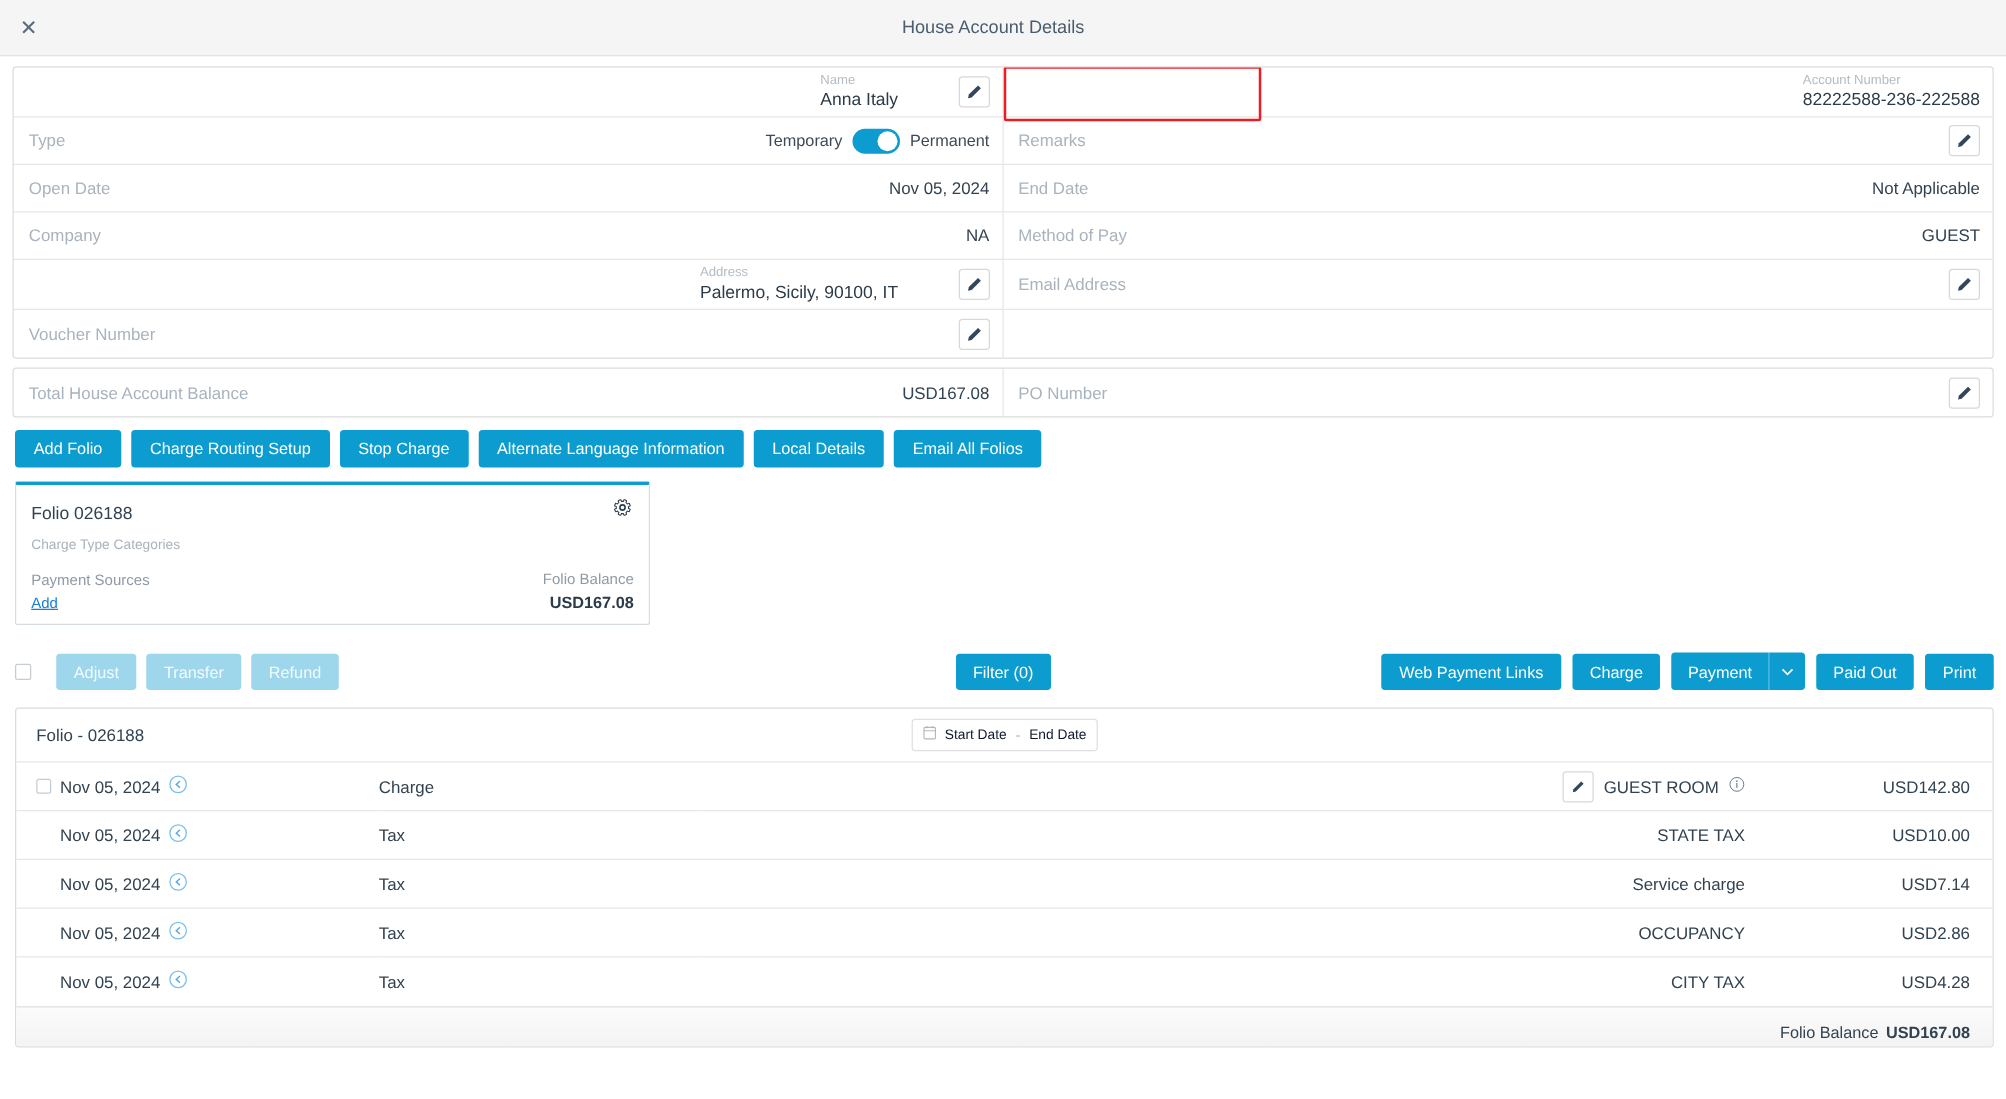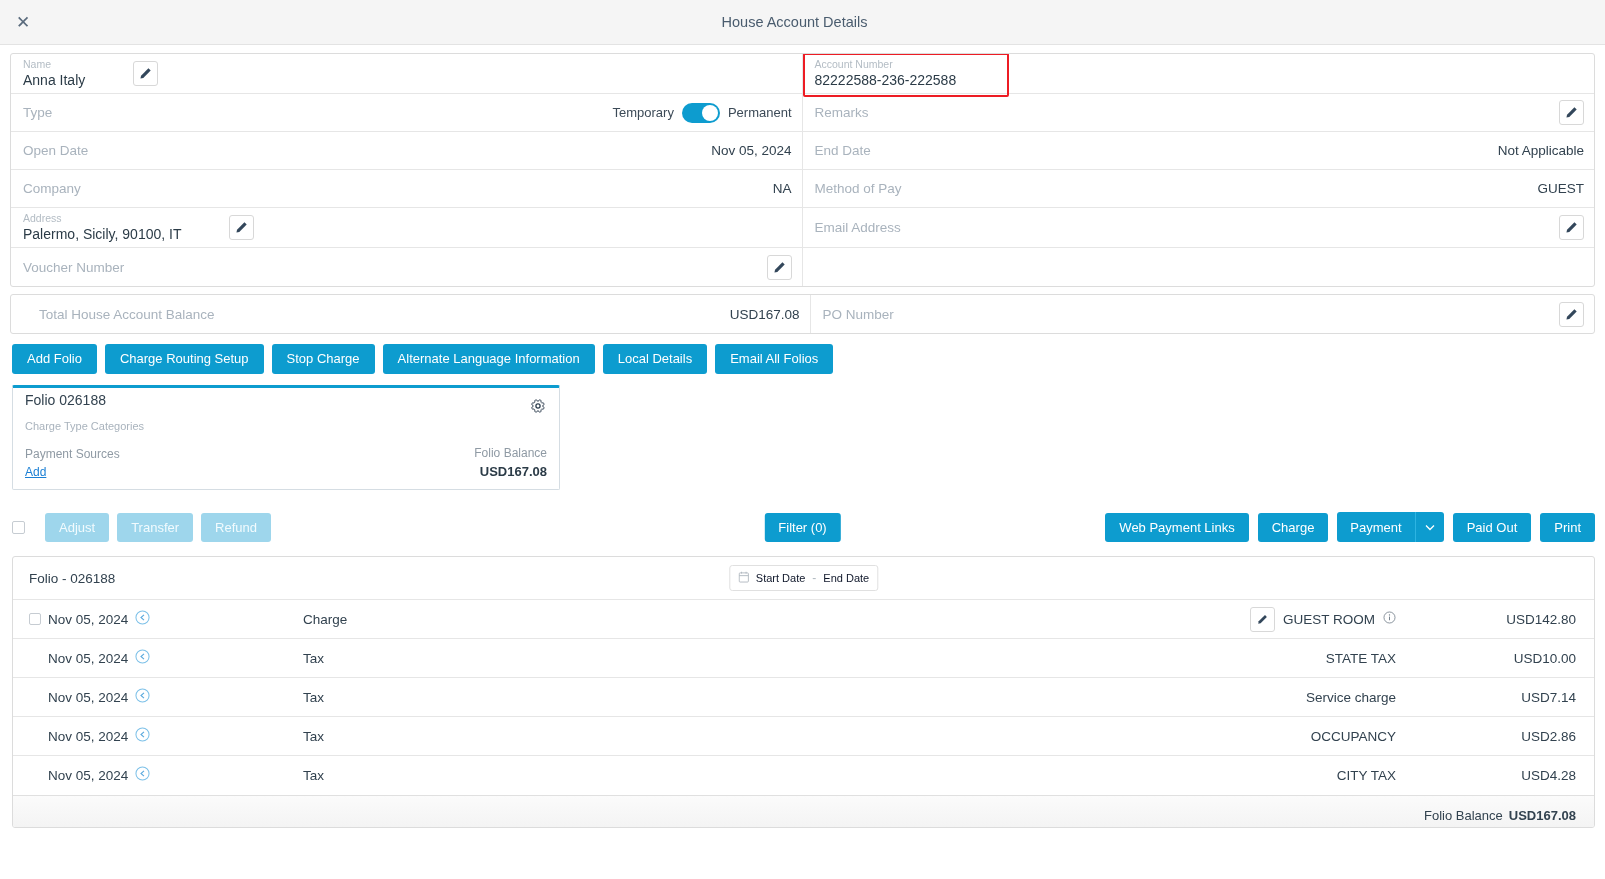--- a/index.html
+++ b/index.html
@@ -63,42 +63,42 @@
   
   .form-wrap { padding: 8px 10px 0 10px; }
   .form-grid {
     display: grid;
     grid-template-columns: 1fr 1fr;
     border: 1px solid #dcdcdc;
     border-radius: 3px;
     background: #fff;
     overflow: hidden;
   }
-  .form-grid.second { margin-top: 7px; padding-left: 16px; }
+  .form-grid.second { margin-top: 7px; }
   .cell {
     position: relative;
     min-height: 38px;
     padding: 5px 10px 5px 12px;
     border-bottom: 1px solid #e6e6e6;
     border-right: 1px solid #e6e6e6;
     display: flex;
     align-items: center;
     justify-content: space-between;
     gap: 8px;
   }
   .cell.col2 { border-right: none; }
   .cell.lastrow { border-bottom: none; }
   .cell.stack {
     flex-direction: column;
     align-items: stretch;
     justify-content: center;
     padding-top: 4px; padding-bottom: 4px;
   }
   .cell.stack .stack-inner {
-    display: flex; align-items: center; justify-content: flex-start; gap: 48px;
+    display: flex; align-items: center; justify-content: flex-end; gap: 48px;
   }
   .lbl {
     font-size: 13.5px;
     color: #a9b3bd;
     font-weight: 400;
     white-space: nowrap;
   }
   .lbl-sm {
     font-size: 10.5px;
     color: #b3bcc4;
@@ -156,25 +156,25 @@
   .actions {
     display: flex;
     gap: 8px;
     padding: 10px 10px 0 12px;
   }
   .actions .btn { height: 30px; line-height: 30px; font-size: 13px; padding: 0 15px; }
 
   
   .folio-card {
     margin: 11px 0 0 12px;
-    width: 548px;
+    width: 508px;
     border: 1px solid #d5dde3;
     border-top: 3px solid #0d9ccf;
     border-radius: 2px;
-    padding: 4px 12px 10px 12px;
+    padding: 14px 12px 10px 12px;
     position: relative;
     background: #fff;
   }
   .folio-title { font-size: 14px; color: #32424f; }
   .gear-btn {
     position: absolute;
     right: 10px; top: 7px;
     width: 22px; height: 22px;
     display: flex; align-items: center; justify-content: center;
     cursor: pointer;

